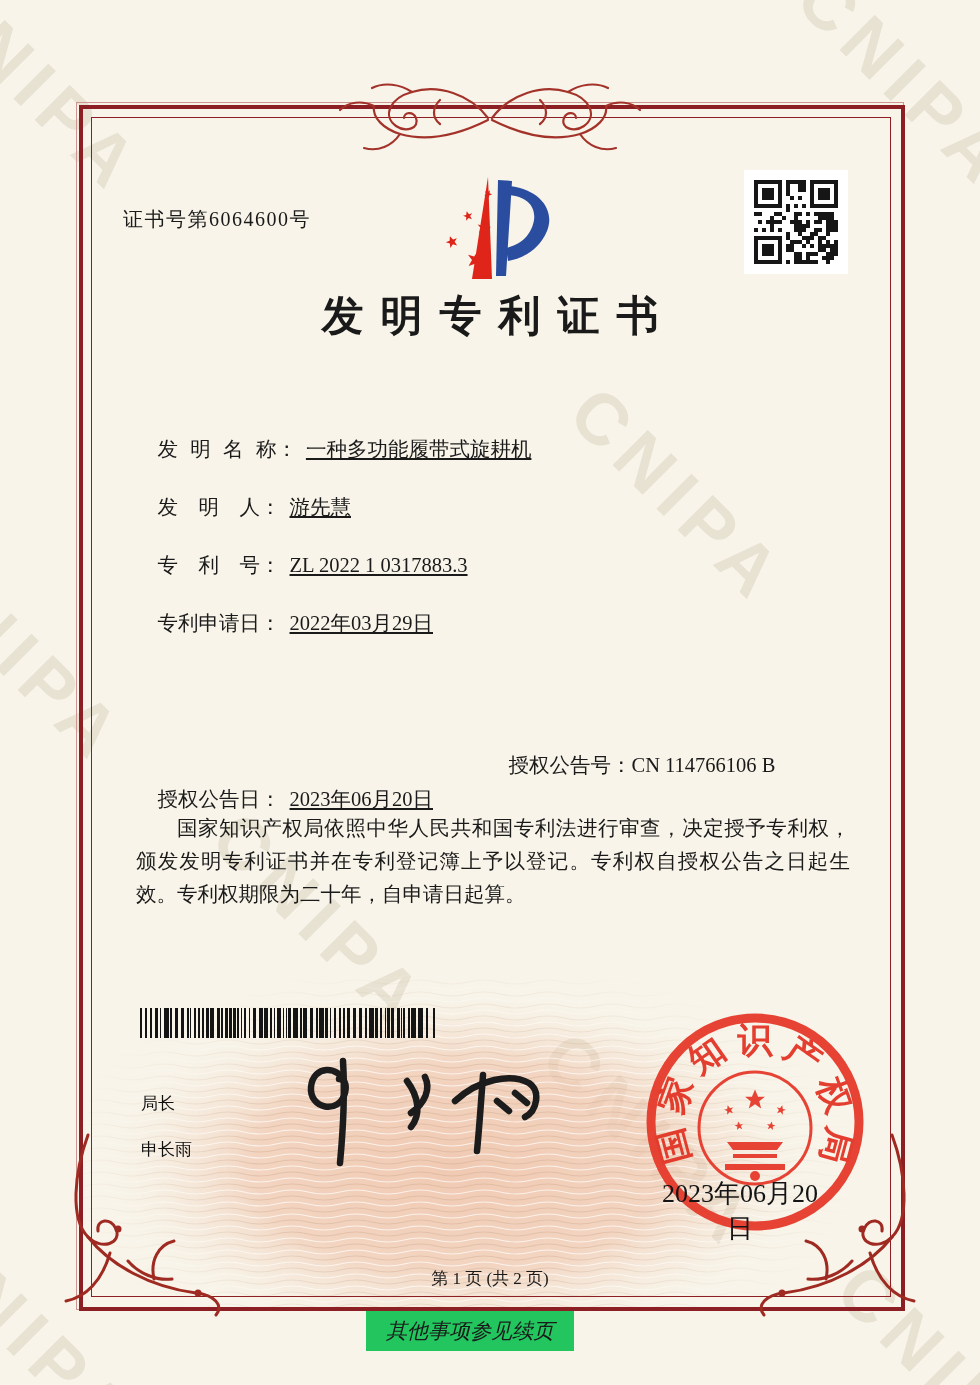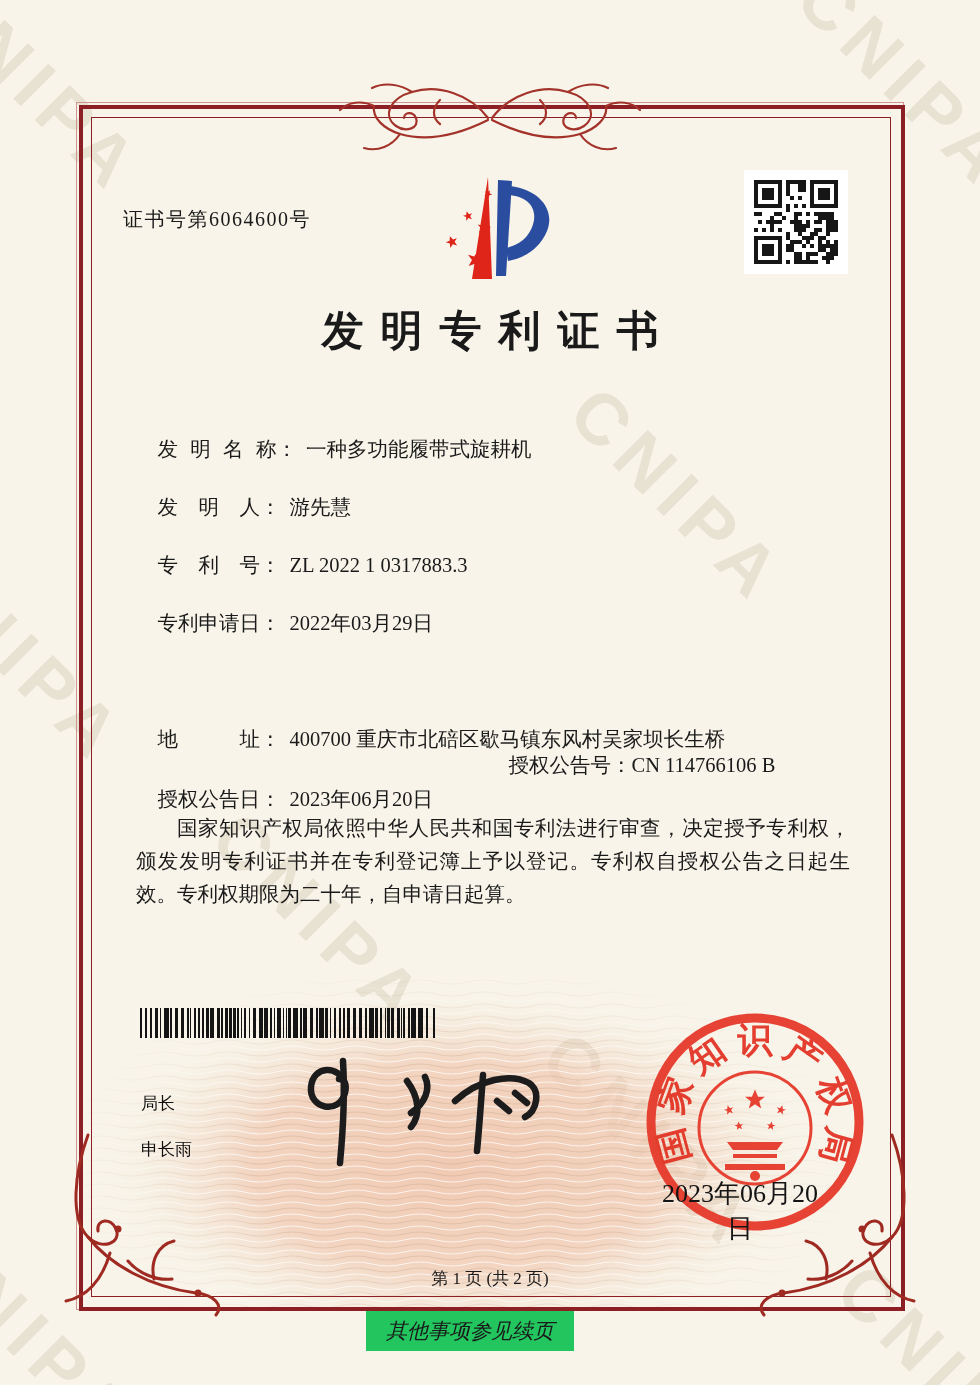--- a/index.html
+++ b/index.html
@@ -22,27 +22,27 @@
   .frame-a{position:absolute;left:76px;top:102px;width:826px;height:1206px;border:1px solid #cf9590;z-index:2;}
   .frame-b{position:absolute;left:79px;top:105px;width:818px;height:1198px;border:4px solid #8c1f23;z-index:2;}
   .frame-c{position:absolute;left:91px;top:117px;width:798px;height:1178px;border:1px solid #8c1f23;z-index:2;}
   .orn{position:absolute;z-index:2;}
 
   
   .certno{position:absolute;left:123px;top:171px;font-size:20px;letter-spacing:1.5px;z-index:3;margin-top:35px;}
   .logo{position:absolute;left:424px;top:164px;z-index:3;}
   .qrbox{position:absolute;left:744px;top:170px;width:104px;height:104px;background:#ffffff;z-index:3;}
   .qrbox svg{position:absolute;left:10px;top:10px;}
-  .title{position:absolute;left:81px;width:818px;top:303px;text-align:center;font-size:42px;font-weight:700;
+  .title{position:absolute;left:81px;width:818px;top:288px;text-align:center;font-size:42px;font-weight:700;
          letter-spacing:17px;padding-left:17px;box-sizing:border-box;z-index:3;}
 
   
   .row{position:absolute;left:137px;font-size:20.5px;white-space:pre;z-index:3;}
   .row .lab{white-space:pre;font-family:Liberation Mono, monospace;}
-  .row .val{margin-left:9px;}
+  .row .val{margin-left:9px;text-decoration:underline;}
   .row2{position:absolute;left:488px;font-size:20.5px;white-space:pre;z-index:3;}
 
   
   .paras{position:absolute;left:136px;top:812px;width:714px;font-size:20.5px;line-height:1.6;
          text-align:justify;z-index:3;}
   .paras p{margin:0 0 7px 0;text-indent:2em;}
 
   
   .barcode{position:absolute;left:140px;top:1008px;z-index:3;}
   .dir{position:absolute;left:141px;font-family:"Liberation Sans","DejaVu Sans",sans-serif;
@@ -430,23 +430,20 @@
   </div>
   <div class="row" style="top:470px">
     <span class="lab">发　明　人：</span><span class="val">游先慧</span>
   </div>
   <div class="row" style="top:528px">
     <span class="lab">专　利　号：</span><span class="val">ZL 2022 1 0317883.3</span>
   </div>
   <div class="row" style="top:586px">
     <span class="lab">专利申请日：</span><span class="val">2022年03月29日</span>
   </div>
-  <div class="row" style="top:702px">
-    <span class="lab">地　　　址：</span><span class="val">400700 重庆市北碚区歇马镇东风村吴家坝长生桥</span>
-  </div>
   <div class="row" style="top:762px">
     <span class="lab">授权公告日：</span><span class="val">2023年06月20日</span>
   </div>
   <div class="row2" style="top:728px">
     <span class="lab">授权公告号：</span><span class="val">CN 114766106 B</span>
   </div>
 
   <div class="paras">
     <p>国家知识产权局依照中华人民共和国专利法进行审查，决定授予专利权，颁发发明专利证书并在专利登记簿上予以登记。专利权自授权公告之日起生效。专利权期限为二十年，自申请日起算。</p>
   </div>

